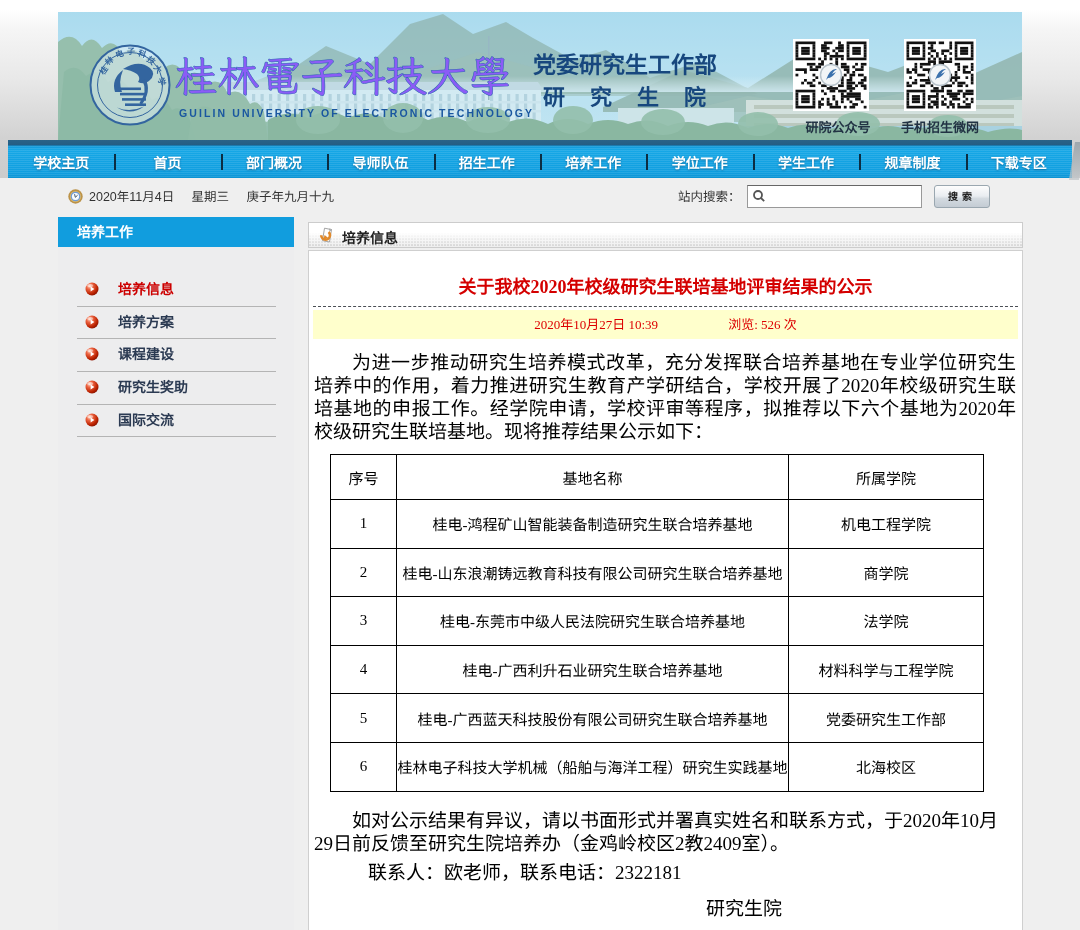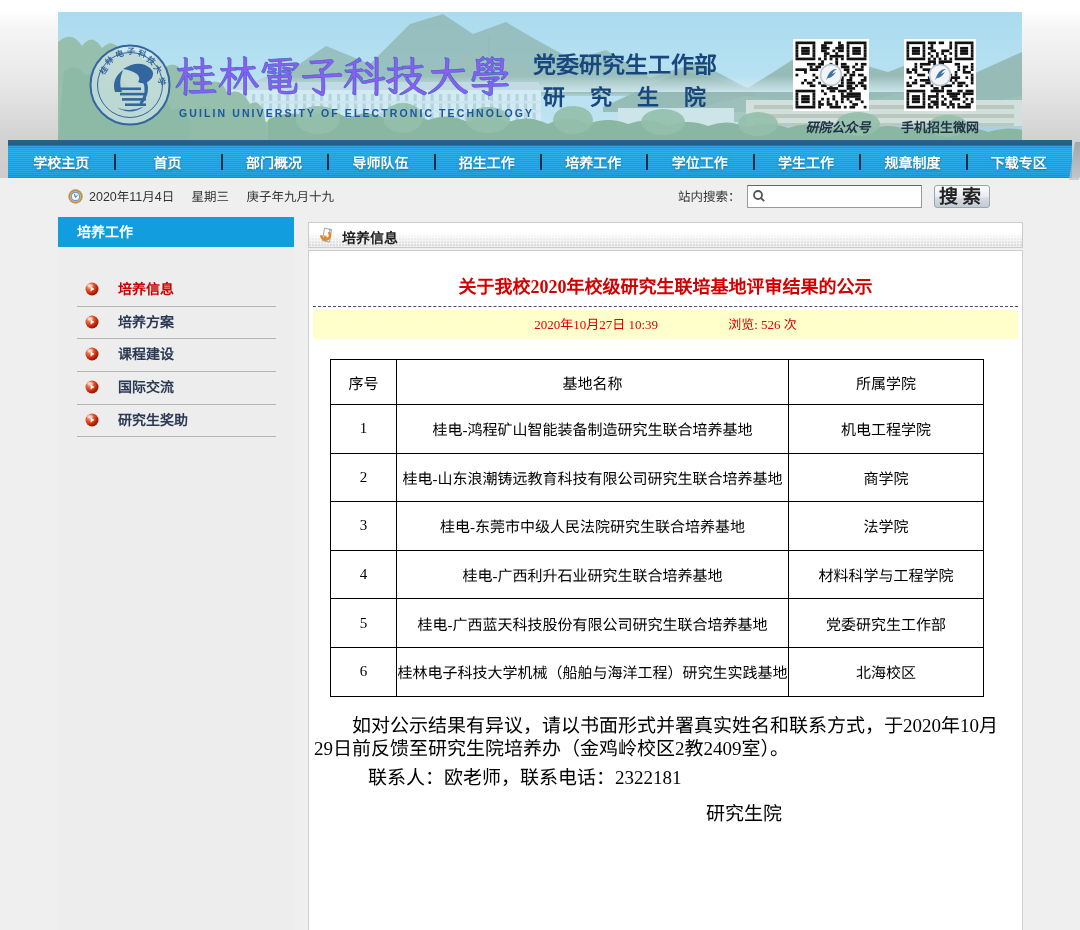--- a/index.html
+++ b/index.html
@@ -19,41 +19,41 @@
 .nav li + li:before{content:"";position:absolute;left:0;top:8px;width:2px;height:16px;background:#0c2d42;}
 .daterow{position:absolute;left:0;top:178px;width:1080px;height:38px;font-size:12.5px;color:#333;}
 .clock{position:absolute;left:68px;top:11px;width:15px;height:15px;}
 .dtext{position:absolute;left:89px;top:8px;width:500px;}
 .slabel{position:absolute;left:678px;top:8px;}
 .sinput{position:absolute;left:747px;top:7px;width:173px;height:21px;background:#fff;
   border:1px solid #999;border-top-color:#666;}
 .sinput svg{position:absolute;left:4px;top:3px;}
 .sbtn{position:absolute;left:934px;top:7px;width:56px;height:23px;border:1px solid #9aa7b0;border-radius:3px;
   background:linear-gradient(180deg,#fdfdfd 0,#e9edf1 48%,#d3dae0 60%,#c4ccd4 100%);
-  font-size:19px;font-weight:bold;color:#222;text-align:center;line-height:21px;letter-spacing:4px;box-sizing:border-box;}
+  font-size:10px;font-weight:bold;color:#222;text-align:center;line-height:21px;letter-spacing:4px;box-sizing:border-box;}
 .side{position:absolute;left:58px;top:217px;width:236px;height:713px;background:#ededee;}
 .side .hd{height:30px;background:#119dde;color:#fff;font-size:14px;font-weight:bold;line-height:30px;padding-left:19px;}
 .side ul{margin:27px 0 0 0;padding:0;list-style:none;}
 .side li{position:relative;height:32.7px;line-height:30px;padding-left:60px;font-size:14px;font-weight:bold;color:#2b3a52;
   border-bottom:1px solid #b4b4b4;margin:0 18px 0 19px;padding-left:41px;box-sizing:border-box;}
 .side li.on{color:#cc0000;}
 .side li svg{position:absolute;left:8px;top:8px;}
 .cbar{position:absolute;left:308px;top:222px;width:715px;height:26px;box-sizing:border-box;
   background:linear-gradient(180deg,#ffffff 0,#ffffff 40%,rgba(255,255,255,0.1) 100%),radial-gradient(circle at 1px 1px, #cfcfcf 0.7px, rgba(0,0,0,0) 0.8px) 0 0/3px 3px,#ececec;border:1px solid #cccccc;}
 .cbar .ic{position:absolute;left:10px;top:4px;}
 .cbar .tt{position:absolute;left:33px;top:4px;font-size:14px;font-weight:bold;color:#222;}
 .cbar .bc{position:absolute;right:16px;top:5px;font-size:13px;color:#333;margin-top:20px;}
 .panel{position:absolute;left:308px;top:250px;width:715px;height:700px;box-sizing:border-box;
   background:#fff;border:1px solid #cfcfcf;font-family:"Liberation Serif",serif;}
 .title{margin:21px 4px 0 4px;text-align:center;font-size:18px;font-weight:bold;color:#d40000;}
 .dash{margin:7px 4px 0 4px;border-bottom:1px dashed #4a4f55;height:1px;}
 .ybar{margin:3px 4px 0 4px;height:29px;background:#ffffcc;text-align:center;font-size:13px;color:#dd0000;line-height:29px;}
 .ybar span{margin:0 35px;}
 .para{margin:12px 6px 0 5px;font-size:19px;line-height:23px;color:#000;text-align:justify;text-indent:2em;}
-table.t{border-collapse:collapse;margin:20px 0 0 21px;font-size:15px;color:#000;}
+table.t{border-collapse:collapse;margin:11px 0 0 21px;font-size:15px;color:#000;}
 table.t td{border:1px solid #000;text-align:center;padding:0;white-space:nowrap;}
 .bot1{margin:17px 6px 0 5px;font-size:19px;line-height:23px;text-indent:2em;}
 .bot2{margin:2px 4px 0 4px;font-size:19px;padding-left:55px;}
 .bot3{margin:9px 4px 0 4px;font-size:19px;padding-left:393px;}
 </style>
 </head>
 <body>
 <div class="hdr"></div>
 <div class="banner">
     <svg width="964" height="128" viewBox="0 0 964 128" style="position:absolute;left:0;top:0">
@@ -477,21 +477,21 @@
           <rect x="2.5" y="66.8" width="18.76" height="2.68"></rect>
           <rect x="23.9" y="66.8" width="5.36" height="2.68"></rect>
           <rect x="32.0" y="66.8" width="2.68" height="2.68"></rect>
           <rect x="42.7" y="66.8" width="2.68" height="2.68"></rect>
           <rect x="48.1" y="66.8" width="2.68" height="2.68"></rect>
           <rect x="53.4" y="66.8" width="13.40" height="2.68"></rect>
         </g>
         <circle cx="36.0" cy="36.0" r="10.5" fill="#f2f5f7" stroke="#b9c4cc" stroke-width="1.5"></circle>
         <path d="M 31.0 41.0 Q 35.0 29.0 42.0 30.0 Q 38.0 32.0 37.0 35.0 Q 39.0 34.0 41.0 33.0 Q 37.0 39.0 33.0 39.0 Z" fill="#3c72ad"></path>
       </svg></div>
-<div style="position:absolute;left:742px;top:105px;width:76px;text-align:center;font-family:'Liberation Serif',serif;font-size:13px;font-weight:bold;color:#223344;white-space:nowrap;font-style:italic;">研院公众号</div>
+<div style="position:absolute;left:742px;top:105px;width:76px;text-align:center;font-family:'Liberation Serif',serif;font-size:13px;font-weight:bold;color:#223344;white-space:nowrap;">研院公众号</div>
 <div style="position:absolute;left:842px;top:105px;width:80px;text-align:center;font-family:'Liberation Serif',serif;font-size:13px;font-weight:bold;color:#223344;white-space:nowrap;">手机招生微网</div>
 
 </div>
 <div class="nav">
     <div class="stripes"></div>
     <div style="position:absolute;right:-10px;top:2px;width:10px;height:38px;background:linear-gradient(180deg,#8d9aa2,#c2c6c9);transform:skewX(-9deg);opacity:.75"></div>
 <ul>
       <li>学校主页</li>
       <li>首页</li>
       <li>部门概况</li>
@@ -569,50 +569,51 @@
             <radialGradient id="rb" cx="0.32" cy="0.28" r="0.8">
               <stop offset="0" stop-color="#ffd9c8"></stop>
               <stop offset="0.3" stop-color="#ee6644"></stop>
               <stop offset="0.75" stop-color="#bb2200"></stop>
               <stop offset="1" stop-color="#801000"></stop>
             </radialGradient>
           </defs>
           <circle cx="7" cy="7" r="6.5" fill="url(#rb)"></circle>
           <ellipse cx="5.2" cy="3.6" rx="3" ry="1.7" fill="#ffffff" opacity="0.45"></ellipse>
           <path d="M5.6 4.4 L9.4 7 L5.6 9.6 Z" fill="#fff"></path>
-        </svg>国际交流</li>
+        </svg>研究生奖助</li>
     <li><svg width="14" height="14" viewBox="0 0 14 14">
           <defs>
             <radialGradient id="rb" cx="0.32" cy="0.28" r="0.8">
               <stop offset="0" stop-color="#ffd9c8"></stop>
               <stop offset="0.3" stop-color="#ee6644"></stop>
               <stop offset="0.75" stop-color="#bb2200"></stop>
               <stop offset="1" stop-color="#801000"></stop>
             </radialGradient>
           </defs>
           <circle cx="7" cy="7" r="6.5" fill="url(#rb)"></circle>
           <ellipse cx="5.2" cy="3.6" rx="3" ry="1.7" fill="#ffffff" opacity="0.45"></ellipse>
           <path d="M5.6 4.4 L9.4 7 L5.6 9.6 Z" fill="#fff"></path>
-        </svg>研究生奖助</li>
+        </svg>国际交流</li>
   </ul>
 </div>
 <div class="cbar">
   <svg class="ic" width="17" height="17" viewBox="0 0 17 17">
       <path d="M5.5 1.2 L12.5 2.6 L10.5 15 L3.5 13.6 Z" fill="#ffffff" stroke="#9a9a9a" stroke-width="0.9"></path>
       <path d="M12.5 2.6 L10.9 4.0 L10.5 1.9 Z" fill="#d8d8d8" stroke="#9a9a9a" stroke-width="0.7"></path>
       <path d="M2.2 8.2 a4.4 4.4 0 1 0 8.8 0 a4.4 4.4 0 1 0 -8.8 0" fill="none" stroke="#e0892b" stroke-width="2.6" stroke-dasharray="17 11"></path>
       <path d="M4.2 12.8 L9.3 11.0 L5.6 7.9 Z" fill="#e0892b"></path>
     </svg>
   <div class="tt">培养信息</div>
   <div class="bc"><b style="font-weight:bold">当前位置：</b> 首页 &gt; 培养工作 &gt; 培养信息 &gt; 正文</div>
 </div>
 <div class="panel">
   <div class="title">关于我校2020年校级研究生联培基地评审结果的公示</div>
   <div class="dash"></div>
   <div class="ybar"><span>2020年10月27日 10:39</span><span>浏览: 526 次</span></div>
+  <div class="para">为进一步推动研究生培养模式改革，充分发挥联合培养基地在专业学位研究生培养中的作用，着力推进研究生教育产学研结合，学校开展了2020年校级研究生联培基地的申报工作。经学院申请，学校评审等程序，拟推荐以下六个基地为2020年校级研究生联培基地。现将推荐结果公示如下：</div>
   <table class="t">
     <tbody>
         <tr style="height:45px">
           <td style="width:65px">序号</td>
           <td style="width:391px">基地名称</td>
           <td style="width:194px">所属学院</td>
         </tr>
     <tr style="height:48.6px">
           <td>1</td>
           <td>桂电-鸿程矿山智能装备制造研究生联合培养基地</td>

